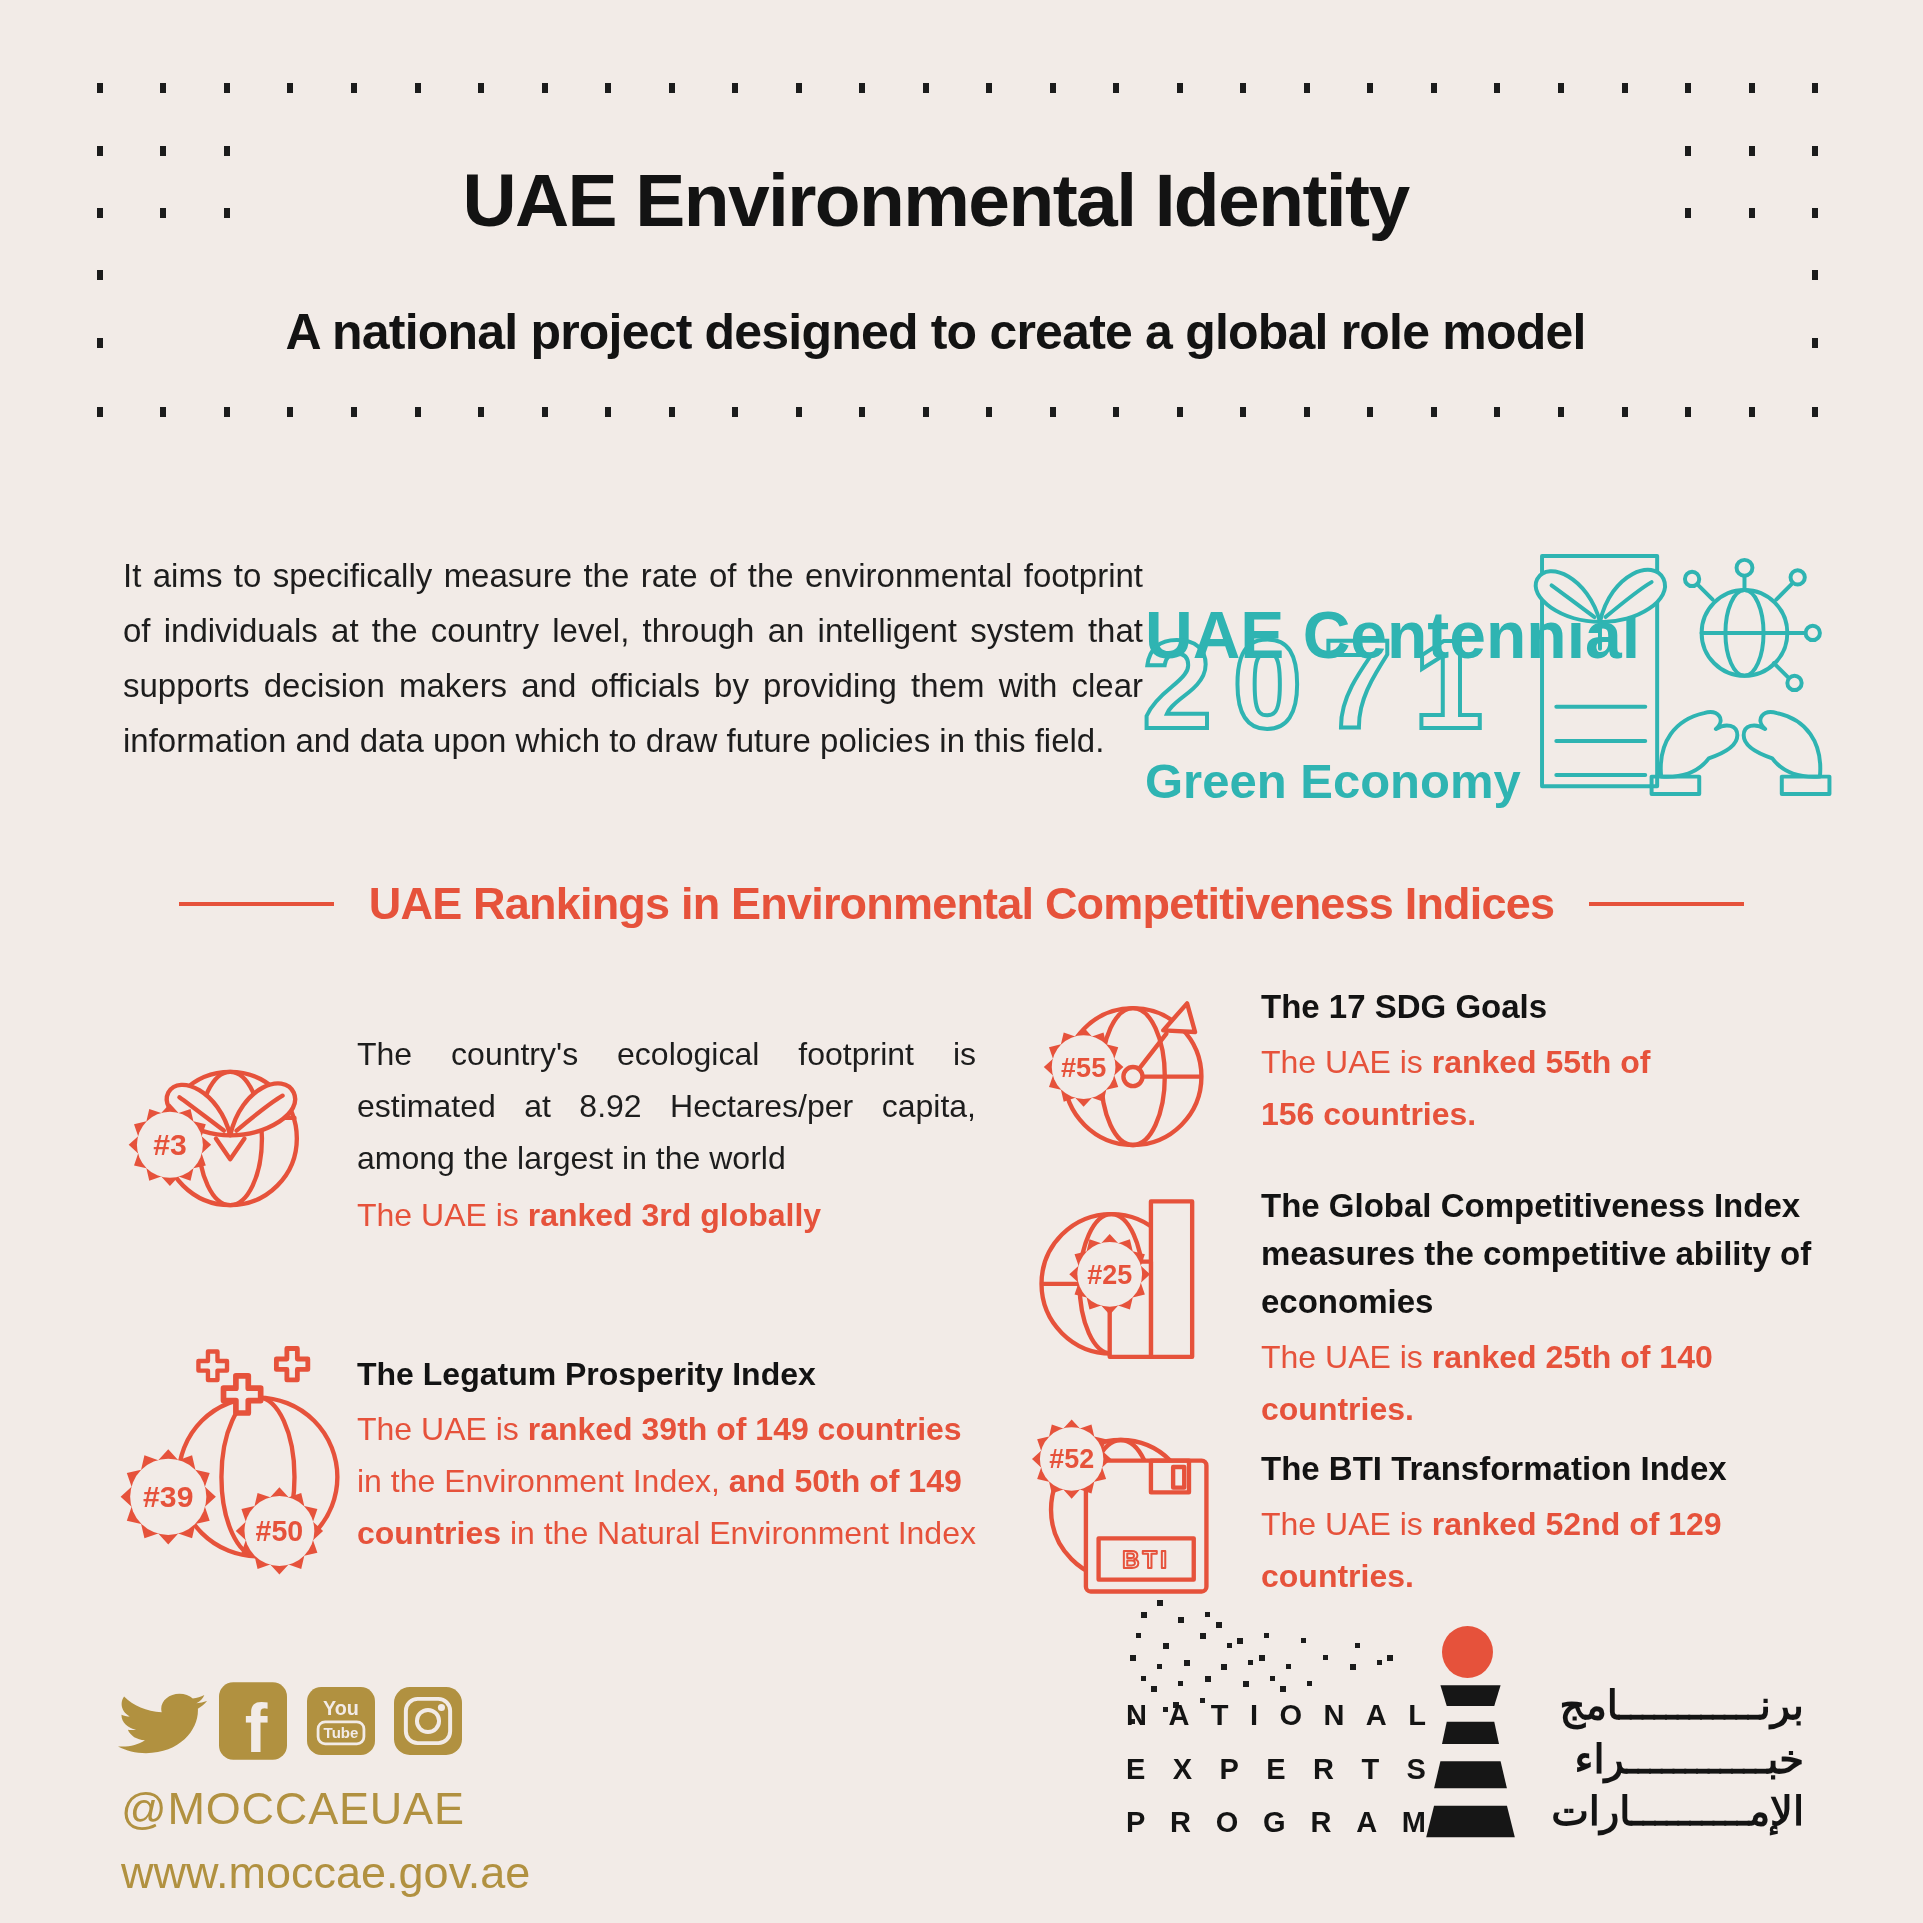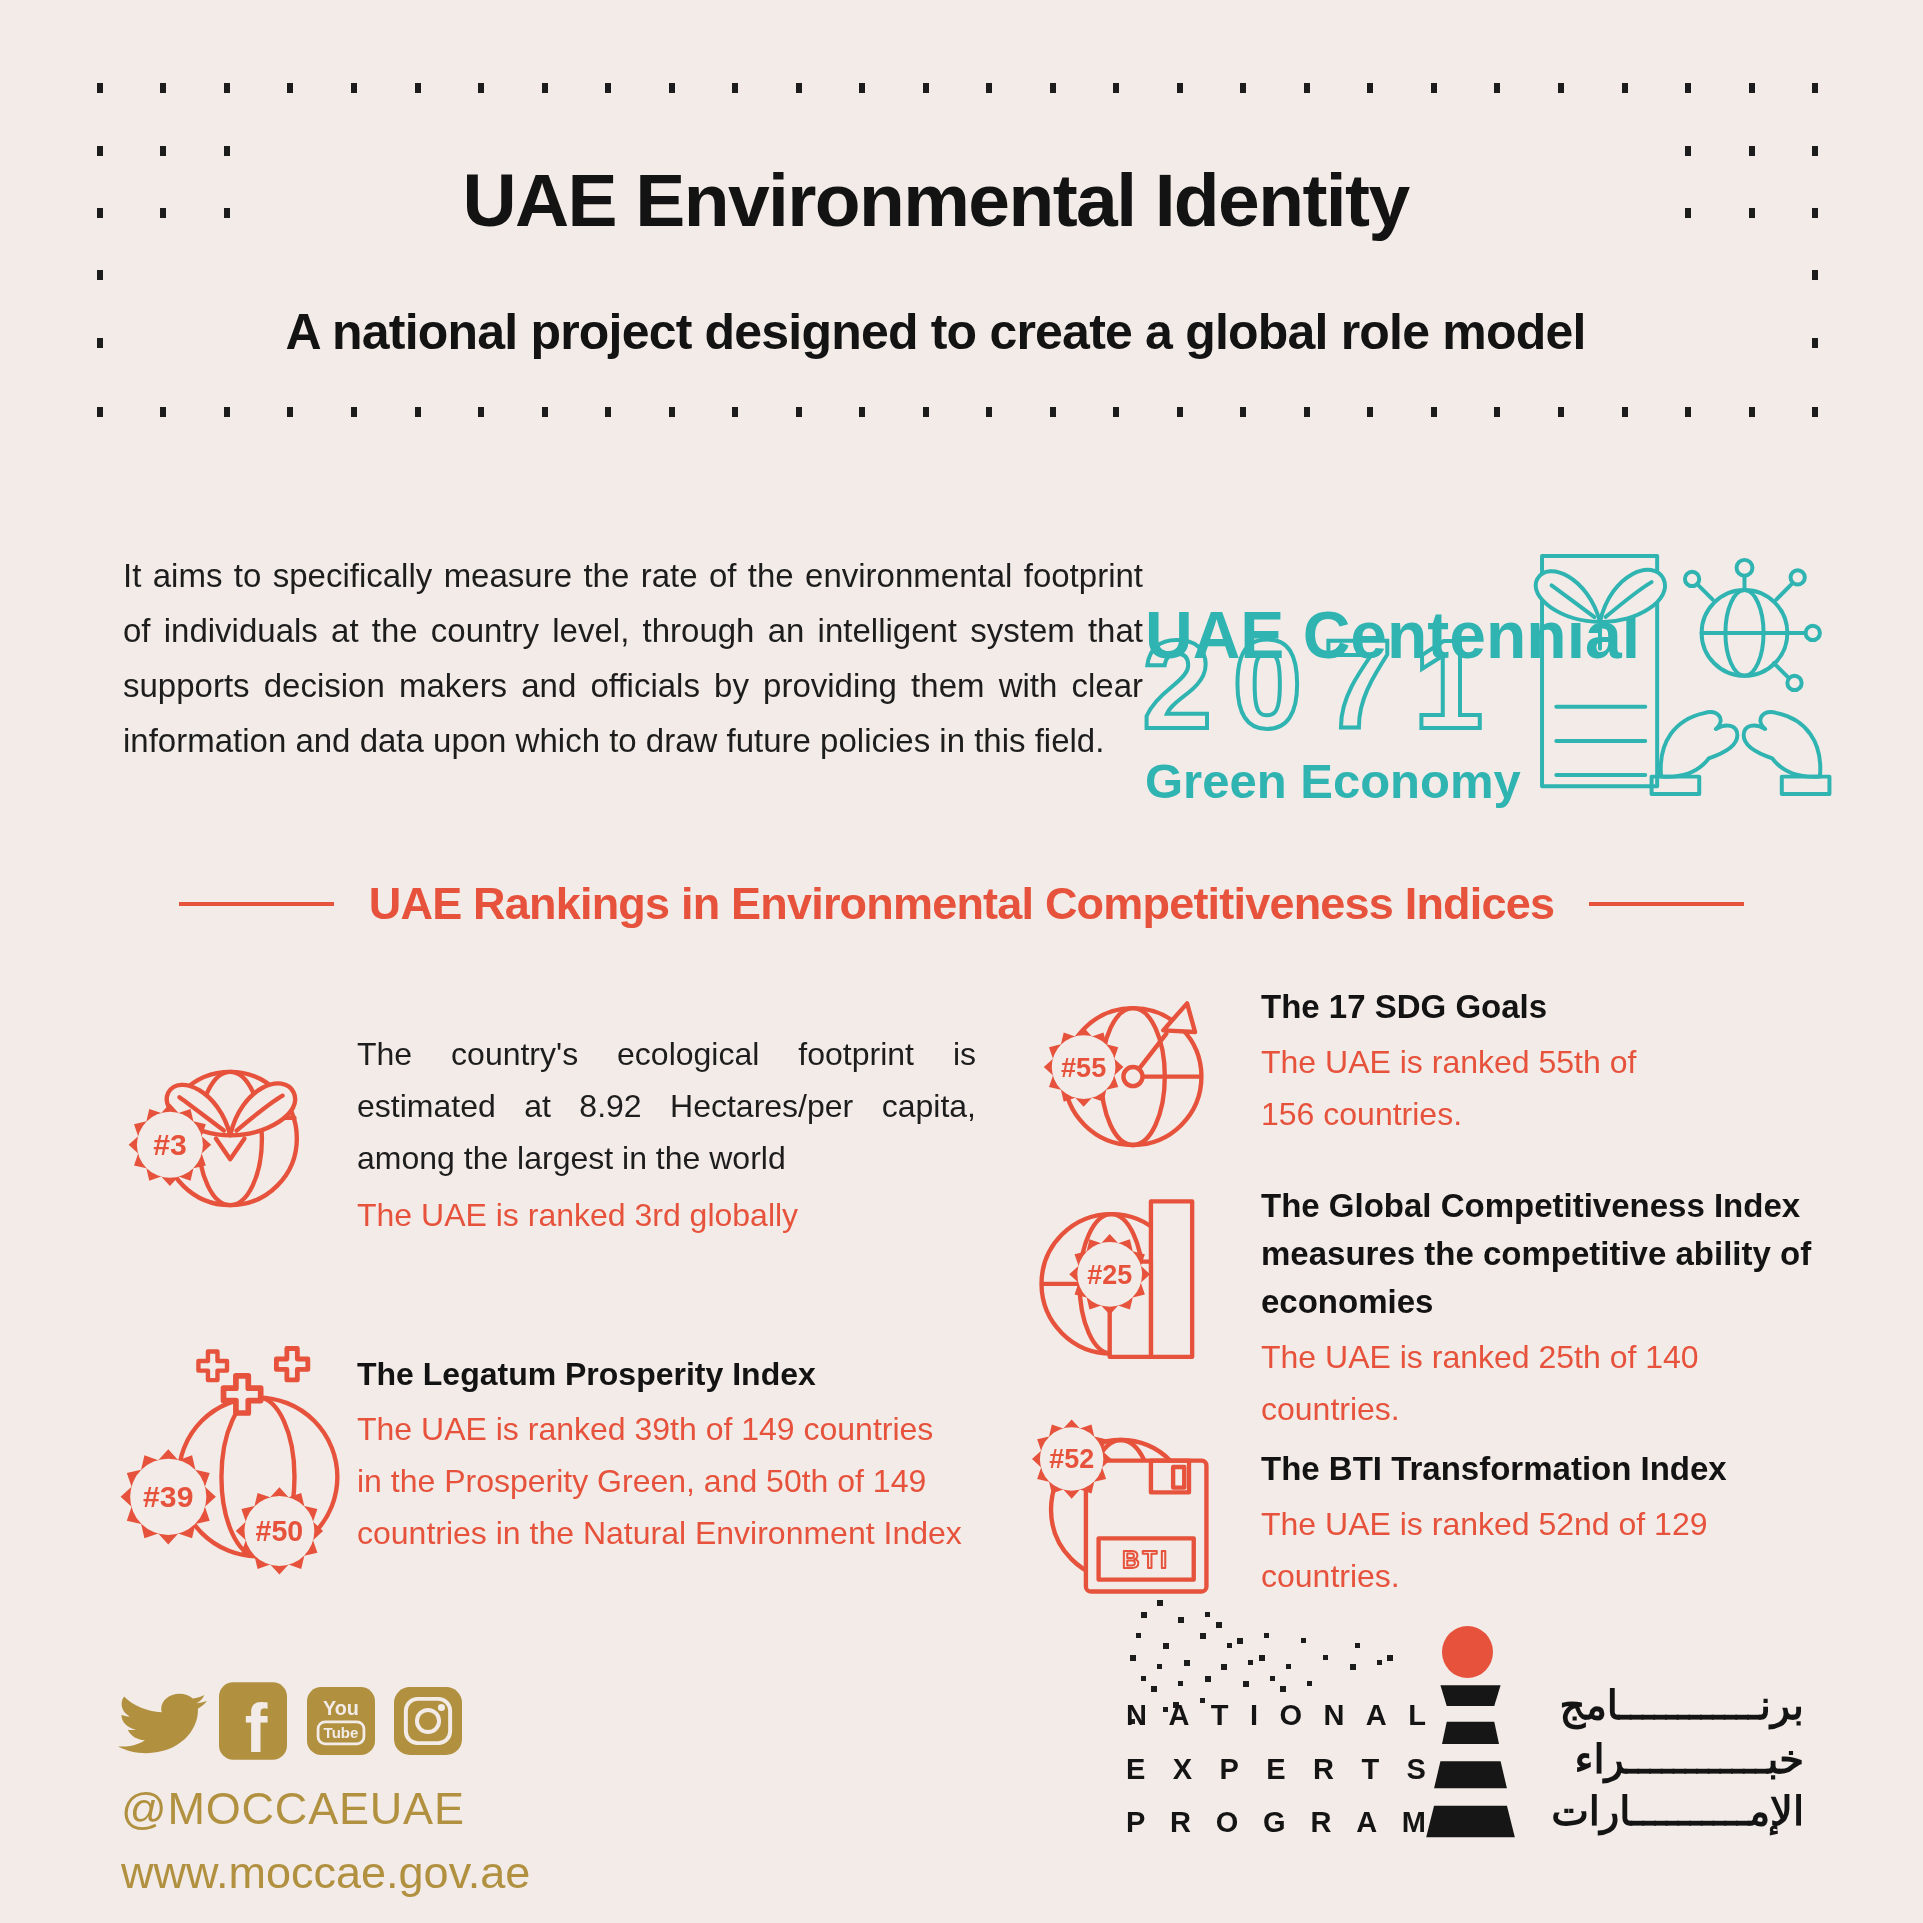--- a/index.html
+++ b/index.html
@@ -23,21 +23,21 @@
   .sect h3{margin:0;font-size:45px;font-weight:700;color:#e6523b;letter-spacing:-0.8px;white-space:nowrap;}
   
   .rank-item{position:absolute;}
   .rank-item svg{position:absolute;overflow:visible;}
   .rk-text{position:absolute;}
   .rk-title{margin:0;font-size:32px;line-height:48px;font-weight:700;color:#131313;}
   .ri4 .rk-title{font-size:33px;}
   .ri3 .rk-title,.ri5 .rk-title{font-size:33px;}
   .rk-body{margin:4.8px 0 0 0;font-size:32px;line-height:52px;text-align:justify;color:#1d1d1d;}
   .rk-red{margin:4.8px 0 0 0;font-size:32px;line-height:52px;color:#e6523b;font-weight:400;}
-  .rk-red .b{font-weight:400;}
+  .rk-red .b{font-weight:700;}
   .ico{stroke:#e6523b;fill:none;stroke-width:5.5;stroke-linejoin:round;stroke-linecap:round;}
   .ico .fillbg{fill:#f2ebe7;}
   .tico{stroke:#2fb4b2;fill:none;stroke-width:5;stroke-linejoin:round;stroke-linecap:round;}
   .tico .fillbg{fill:#f2ebe7;}
   
   .gold{color:#b19140;}
   .handle{left:121px;top:1783px;font-size:45px;font-weight:400;letter-spacing:0.8px;}
   .site{left:121px;top:1847px;font-size:45px;}
   
   .nep-row{position:absolute;left:1126px;width:300px;display:flex;justify-content:space-between;
@@ -218,21 +218,21 @@
         </g>
       <g class="badge-slot" transform="translate(202,238)">
           <polygon points="100,0 77,21 87,50 57,57 50,87 21,77 0,100 -21,77 -50,87 -57,57 -87,50 -77,21 -100,0 -77,-21 -87,-50 -57,-57 -50,-87 -21,-77 0,-100 21,-77 50,-87 57,-57 87,-50 77,-21" transform="scale(0.55)" fill="#e6523b" stroke="none"></polygon>
           <circle r="44" fill="#f2ebe7" stroke="none"></circle>
           <text y="12.6" text-anchor="middle" font-size="36" font-weight="bold" fill="#e6523b" stroke="none" font-family="Liberation Sans, sans-serif">#50</text>
         </g>
     </svg>
     <div class="rk-text" style="left:238px;top:8px;width:667px;">
       <h4 class="rk-title">The Legatum Prosperity Index</h4>
 
-      <p class="rk-red"><span>The UAE is </span><span class="b">ranked 39th of 149 countries</span><br><span>in the Prosperity Green, </span><span class="b">and 50th of 149</span><br><span class="b">countries</span><span> in the Natural Environment Index</span></p>
+      <p class="rk-red"><span>The UAE is </span><span class="b">ranked 39th of 149 countries</span><br><span>in the Environment Index, </span><span class="b">and 50th of 149</span><br><span class="b">countries</span><span> in the Natural Environment Index</span></p>
     </div>
   </div>
 
   <div class="rank-item ri3" style="left:1047px;top:997px;">
     <svg class="ico" width="199" height="199" viewBox="0 0 250 250">
       <circle cx="108" cy="100" r="86"></circle>
       <ellipse cx="108" cy="100" rx="40" ry="86"></ellipse>
       <line x1="108" y1="100" x2="192" y2="100"></line>
       <line x1="108" y1="100" x2="150" y2="46"></line>
       <circle cx="108" cy="100" r="12" class="fillbg"></circle>

